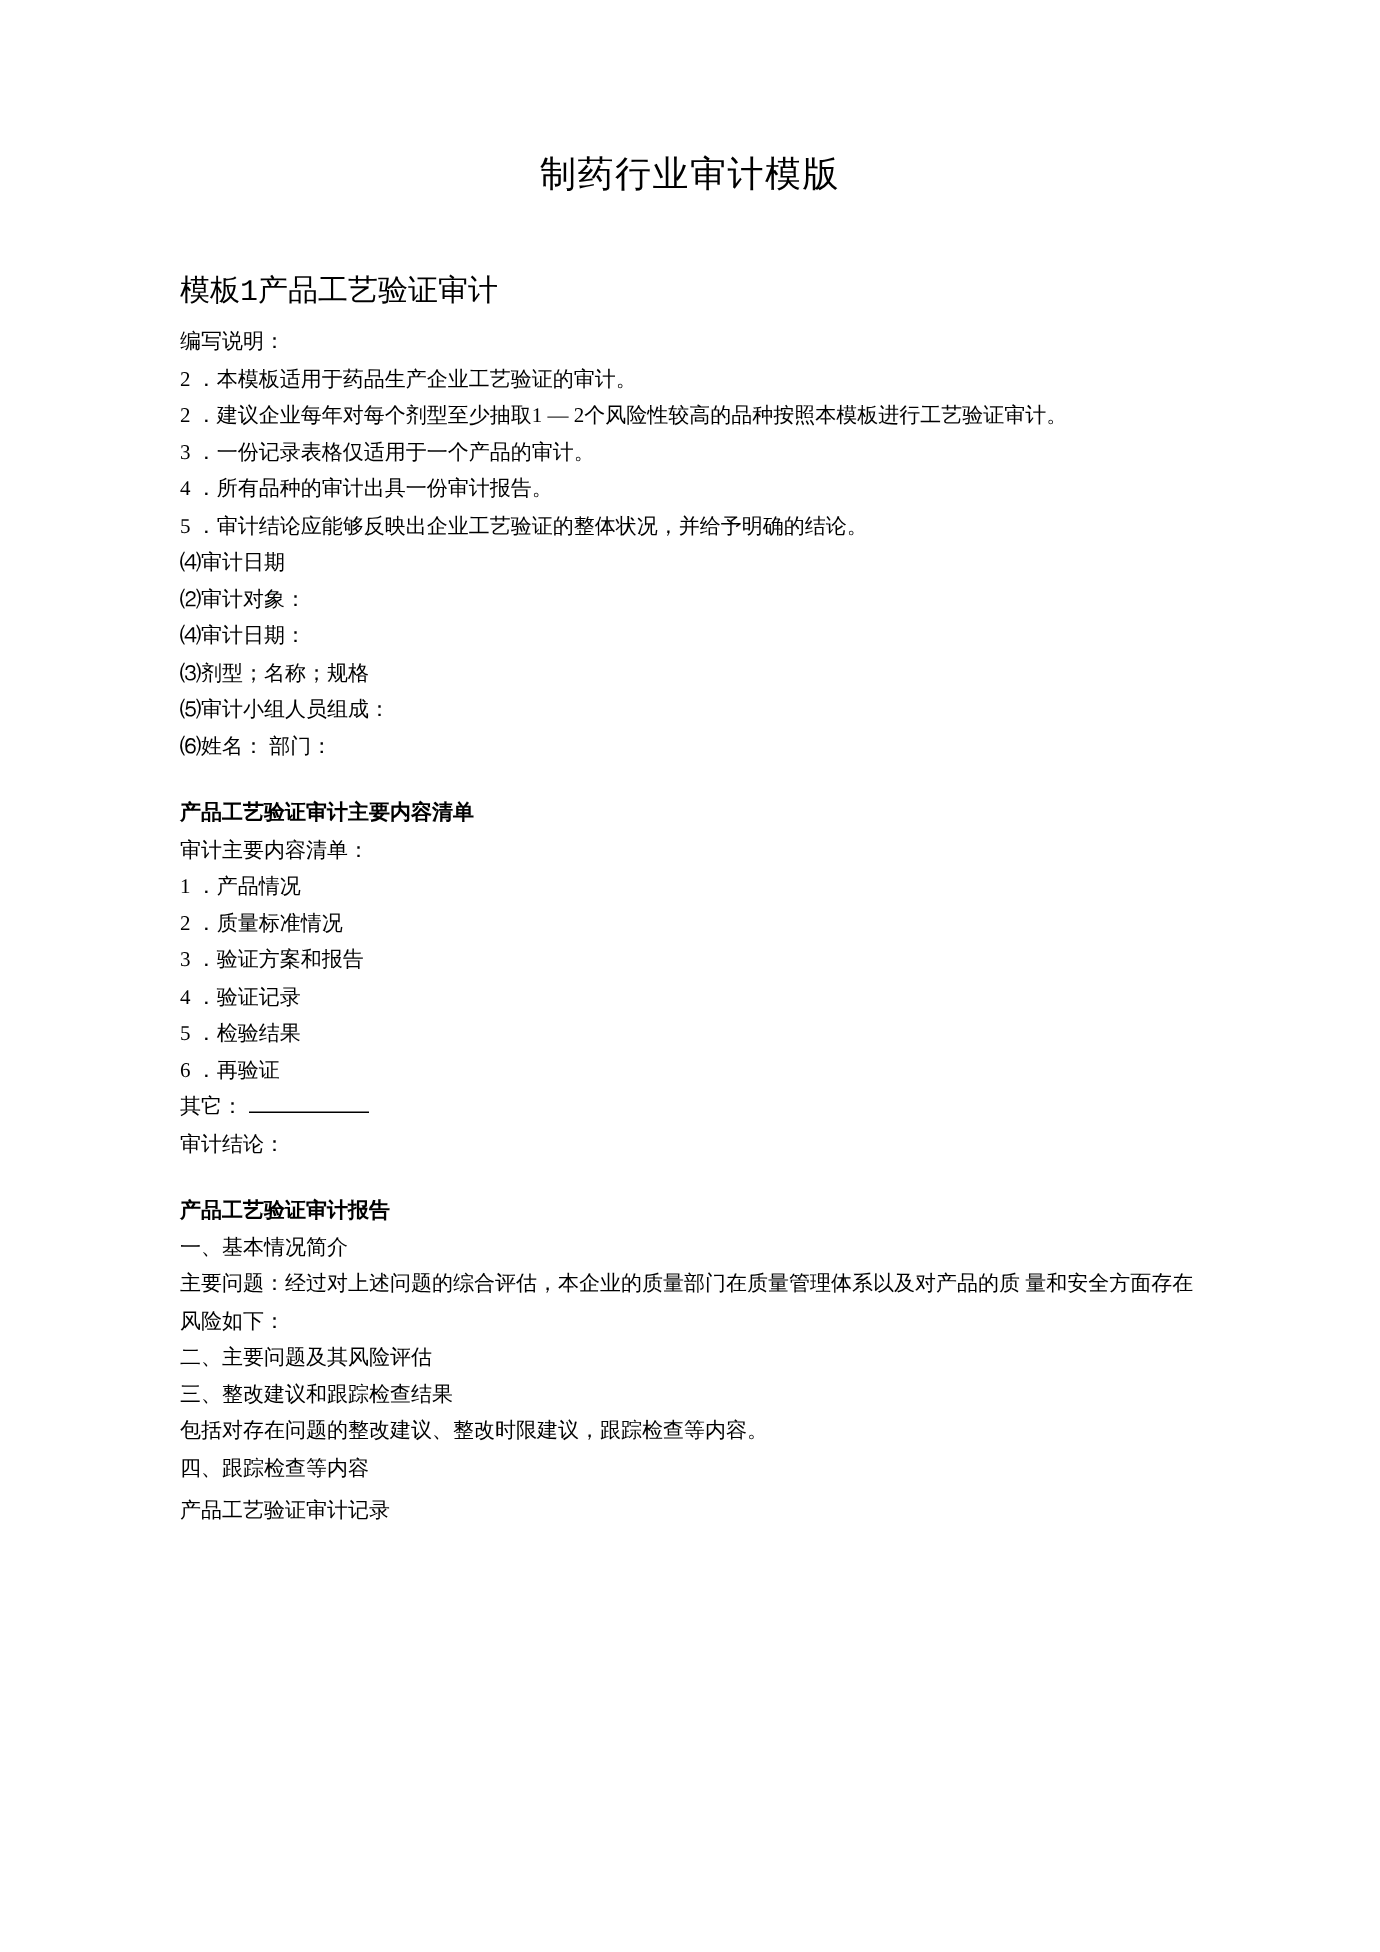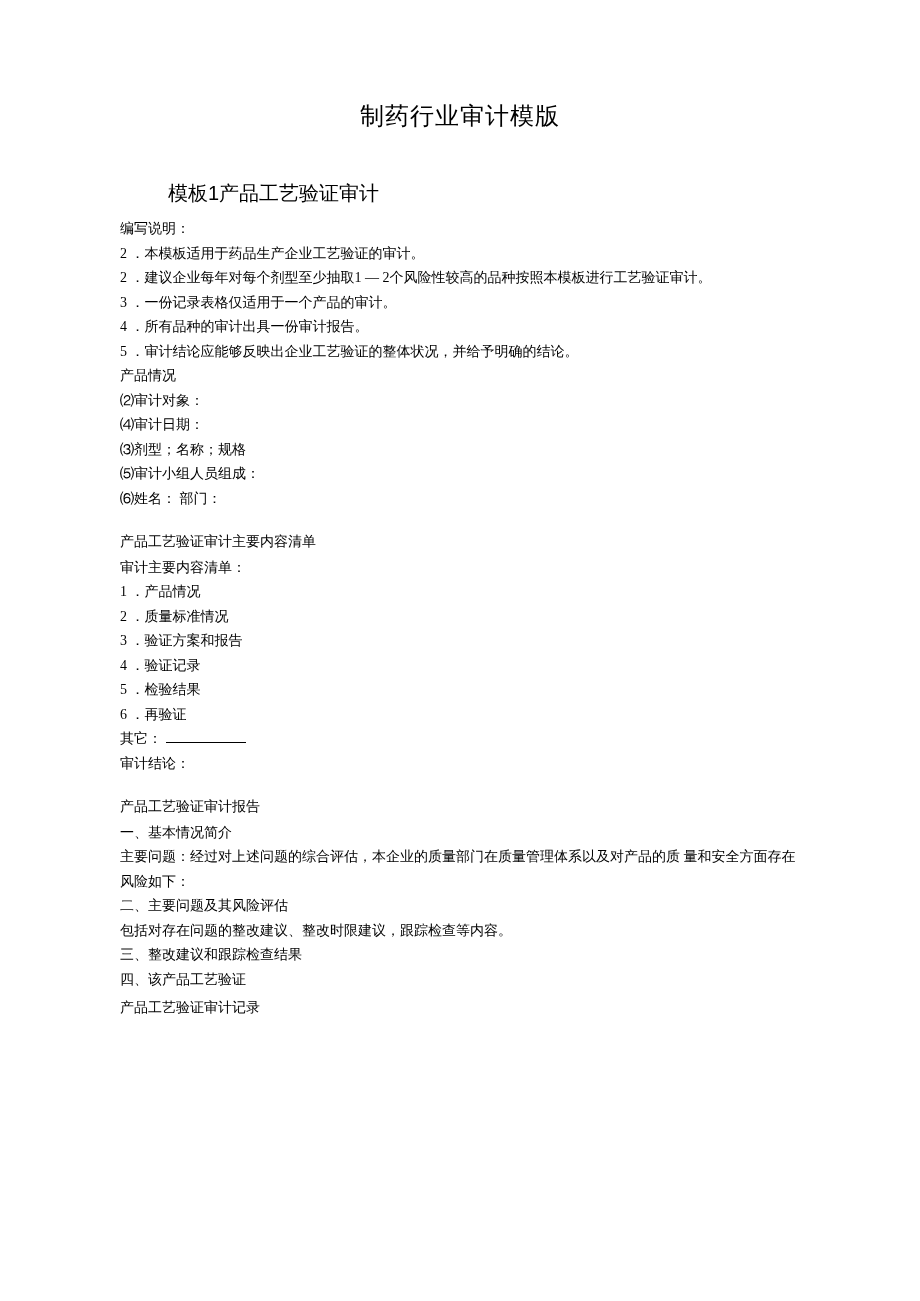--- a/index.html
+++ b/index.html
@@ -17,33 +17,32 @@
   }
   .doc-title {
     text-align: center;
     font-size: 24px;
     font-family: "SimSun", "宋体", serif;
     margin-bottom: 48px;
     letter-spacing: 1px;
   }
   .section-title {
     font-size: 20px;
-    font-family: Liberation Sans, sans-serif;
+    font-family: Liberation Mono, monospace;
     margin-bottom: 10px;
     margin-top: 8px;
-    margin-left: 48px;
   }
   .body-line {
     font-size: 14px;
     line-height: 1.75;
     font-family: "SimSun", "宋体", serif;
   }
   .sub-heading {
     font-size: 14px;
-    font-weight: normal;
+    font-weight: bold;
     font-family: "SimHei", "黑体", sans-serif;
     margin-top: 18px;
     margin-bottom: 2px;
     line-height: 1.75;
   }
   .centered-line {
     text-align: left;
     font-size: 14px;
     font-family: "SimSun", "宋体", serif;
     margin-top: 4px;
@@ -67,21 +66,21 @@
 
   <div class="section-title">模板1产品工艺验证审计</div>
 
   <div class="body-line">编写说明：</div>
   <div class="body-line">2 ．本模板适用于药品生产企业工艺验证的审计。</div>
   <div class="body-line">2 ．建议企业每年对每个剂型至少抽取1 — 2个风险性较高的品种按照本模板进行工艺验证审计。</div>
   <div class="body-line">3 ．一份记录表格仅适用于一个产品的审计。</div>
   <div class="body-line">4 ．所有品种的审计出具一份审计报告。</div>
   <div class="body-line">5 ．审计结论应能够反映出企业工艺验证的整体状况，并给予明确的结论。</div>
 
-  <div class="body-line">产品情况</div>
+  <div class="body-line">⑷审计日期</div>
   <div class="body-line">⑵审计对象：</div>
   <div class="body-line">⑷审计日期：</div>
   <div class="body-line">⑶剂型；名称；规格</div>
   <div class="body-line">⑸审计小组人员组成：</div>
   <div class="body-line">⑹姓名：   部门：</div>
 
   <div class="sub-heading">产品工艺验证审计主要内容清单</div>
   <div class="body-line">审计主要内容清单：</div>
   <div class="body-line">1 ．产品情况</div>
   <div class="body-line">2 ．质量标准情况</div>
@@ -91,19 +90,19 @@
   <div class="body-line">6 ．再验证</div>
   <div class="body-line">
     <span>其它：</span><span class="underline-blank"></span>
   </div>
   <div class="body-line">审计结论：</div>
 
   <div class="sub-heading">产品工艺验证审计报告</div>
   <div class="body-line">一、基本情况简介</div>
   <div class="body-line">主要问题：经过对上述问题的综合评估，本企业的质量部门在质量管理体系以及对产品的质  量和安全方面存在风险如下：</div>
   <div class="body-line">二、主要问题及其风险评估</div>
+  <div class="body-line">三、整改建议和跟踪检查结果</div>
   <div class="body-line">包括对存在问题的整改建议、整改时限建议，跟踪检查等内容。</div>
-  <div class="body-line">三、整改建议和跟踪检查结果</div>
-  <div class="body-line">四、该产品工艺验证</div>
+  <div class="body-line">四、跟踪检查等内容</div>
 
   <div class="centered-line">产品工艺验证审计记录</div>
 
 </div>
 
 </body></html>

